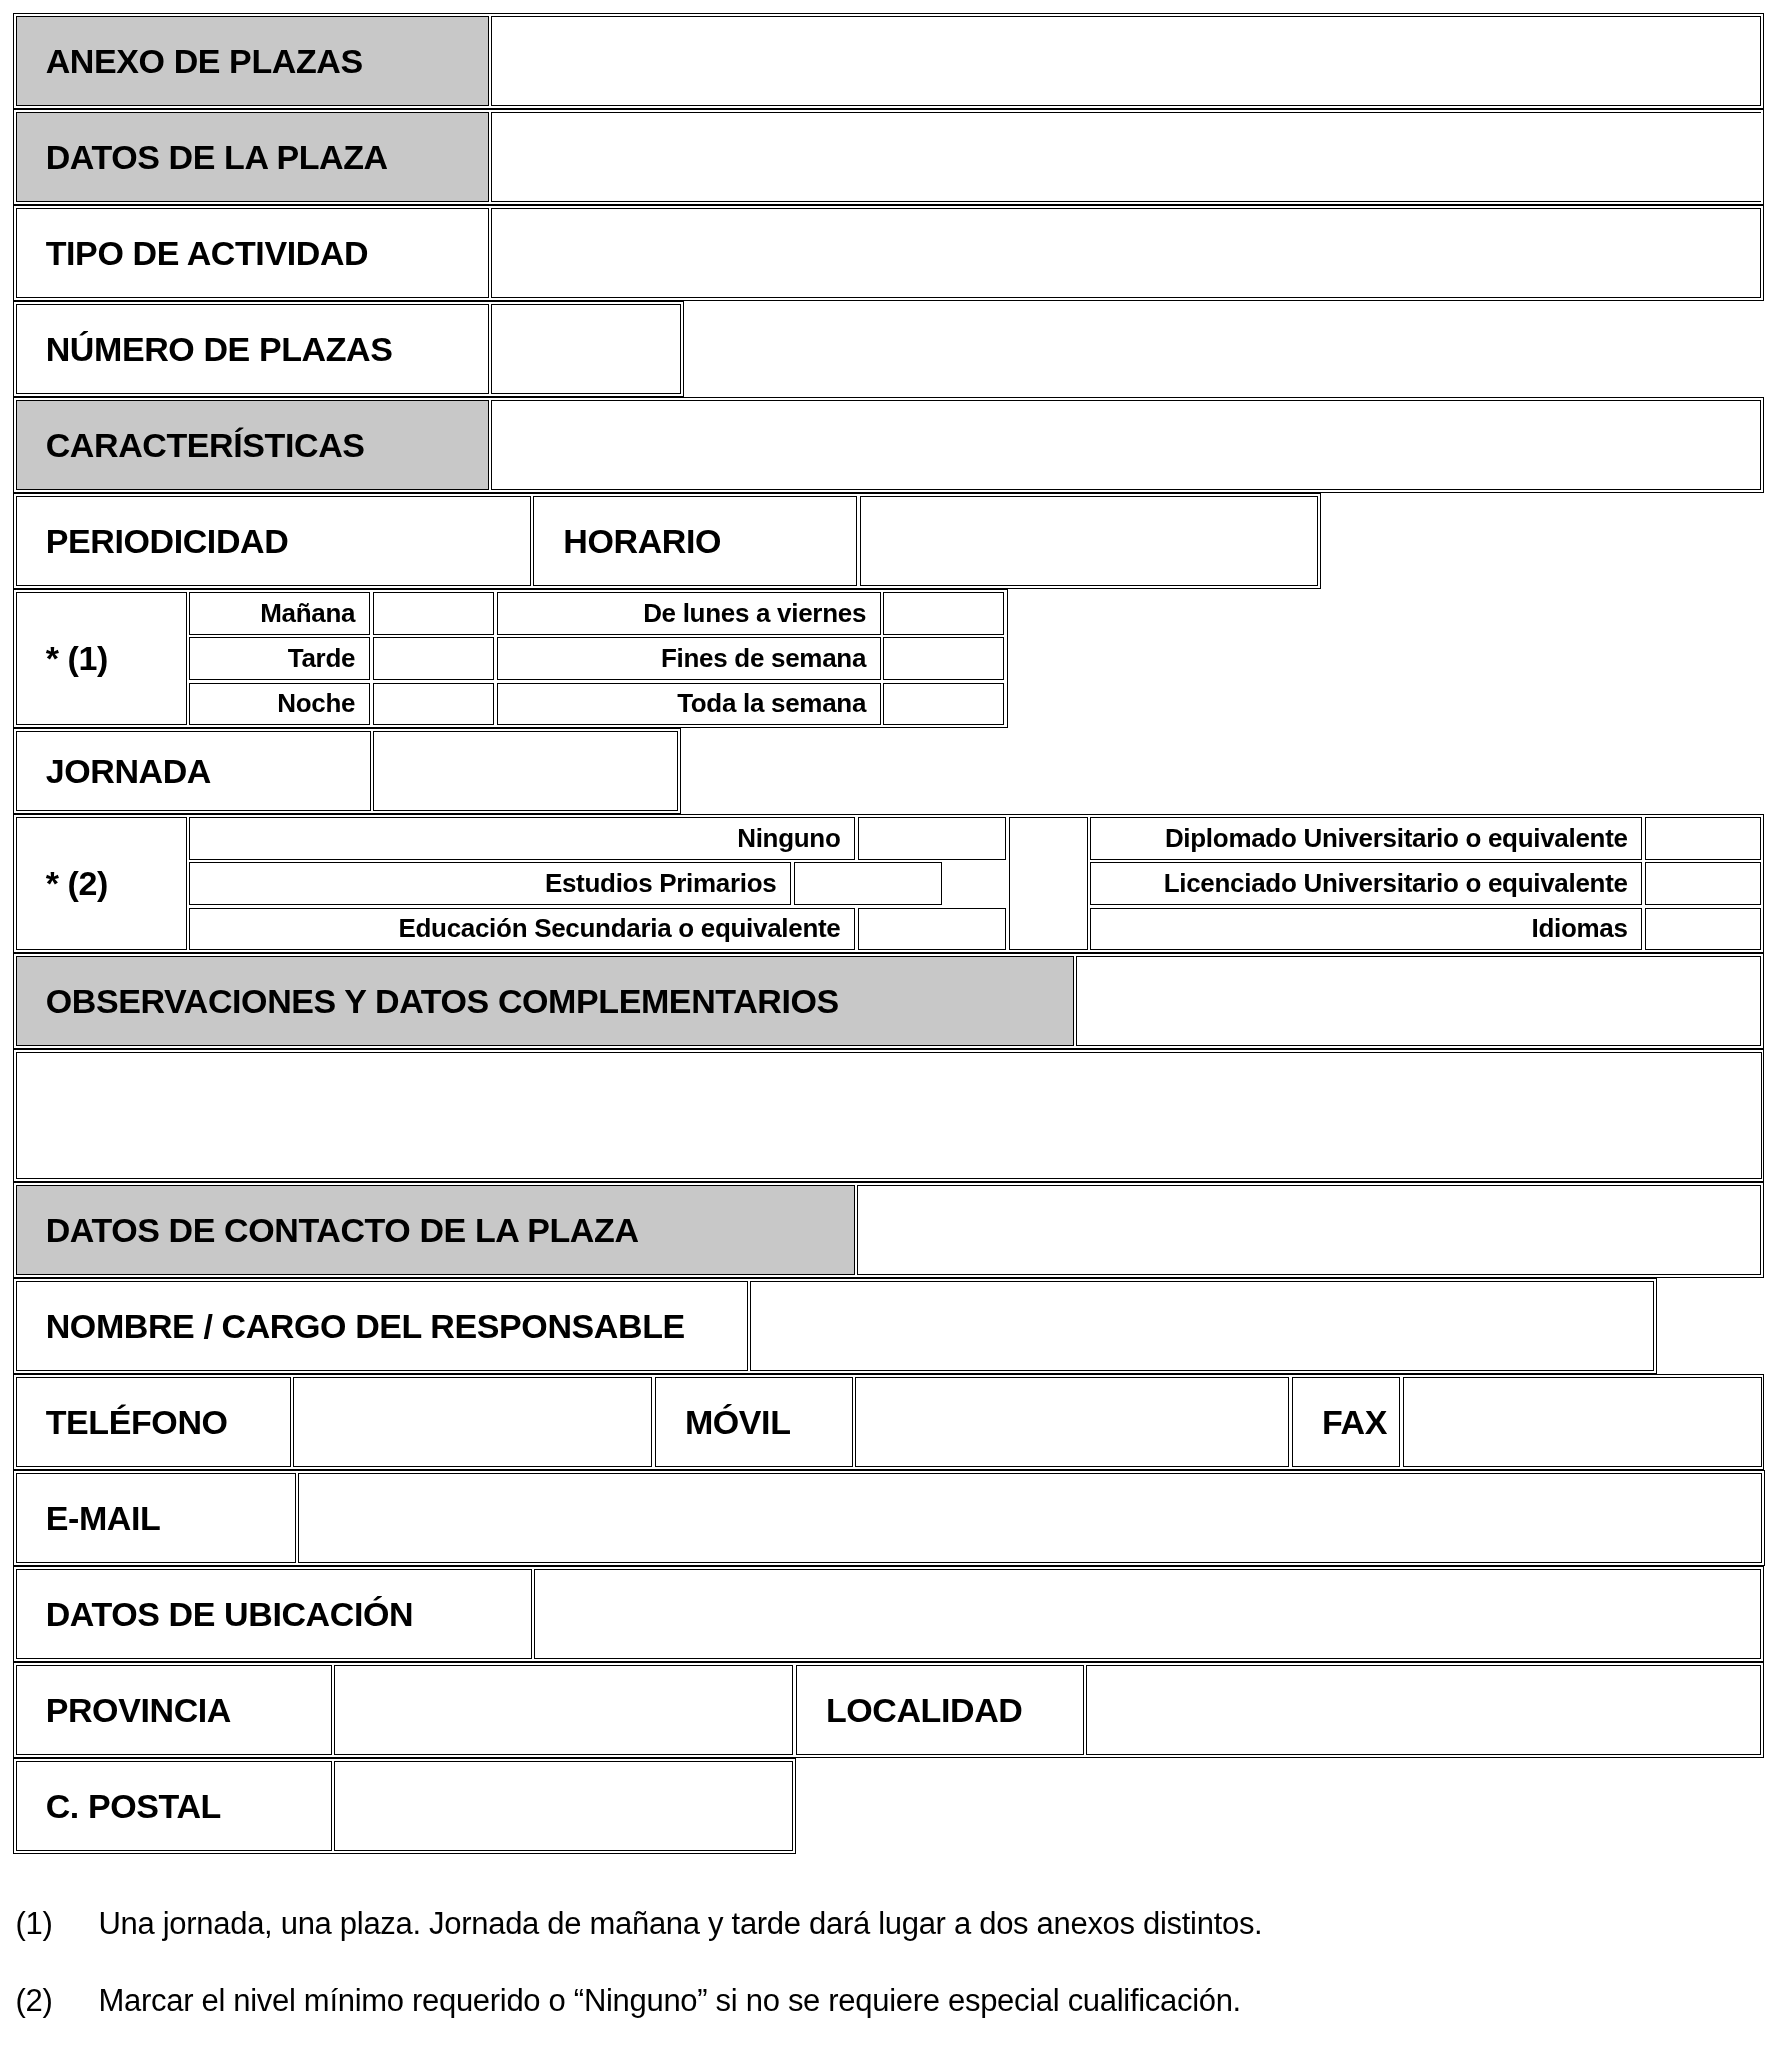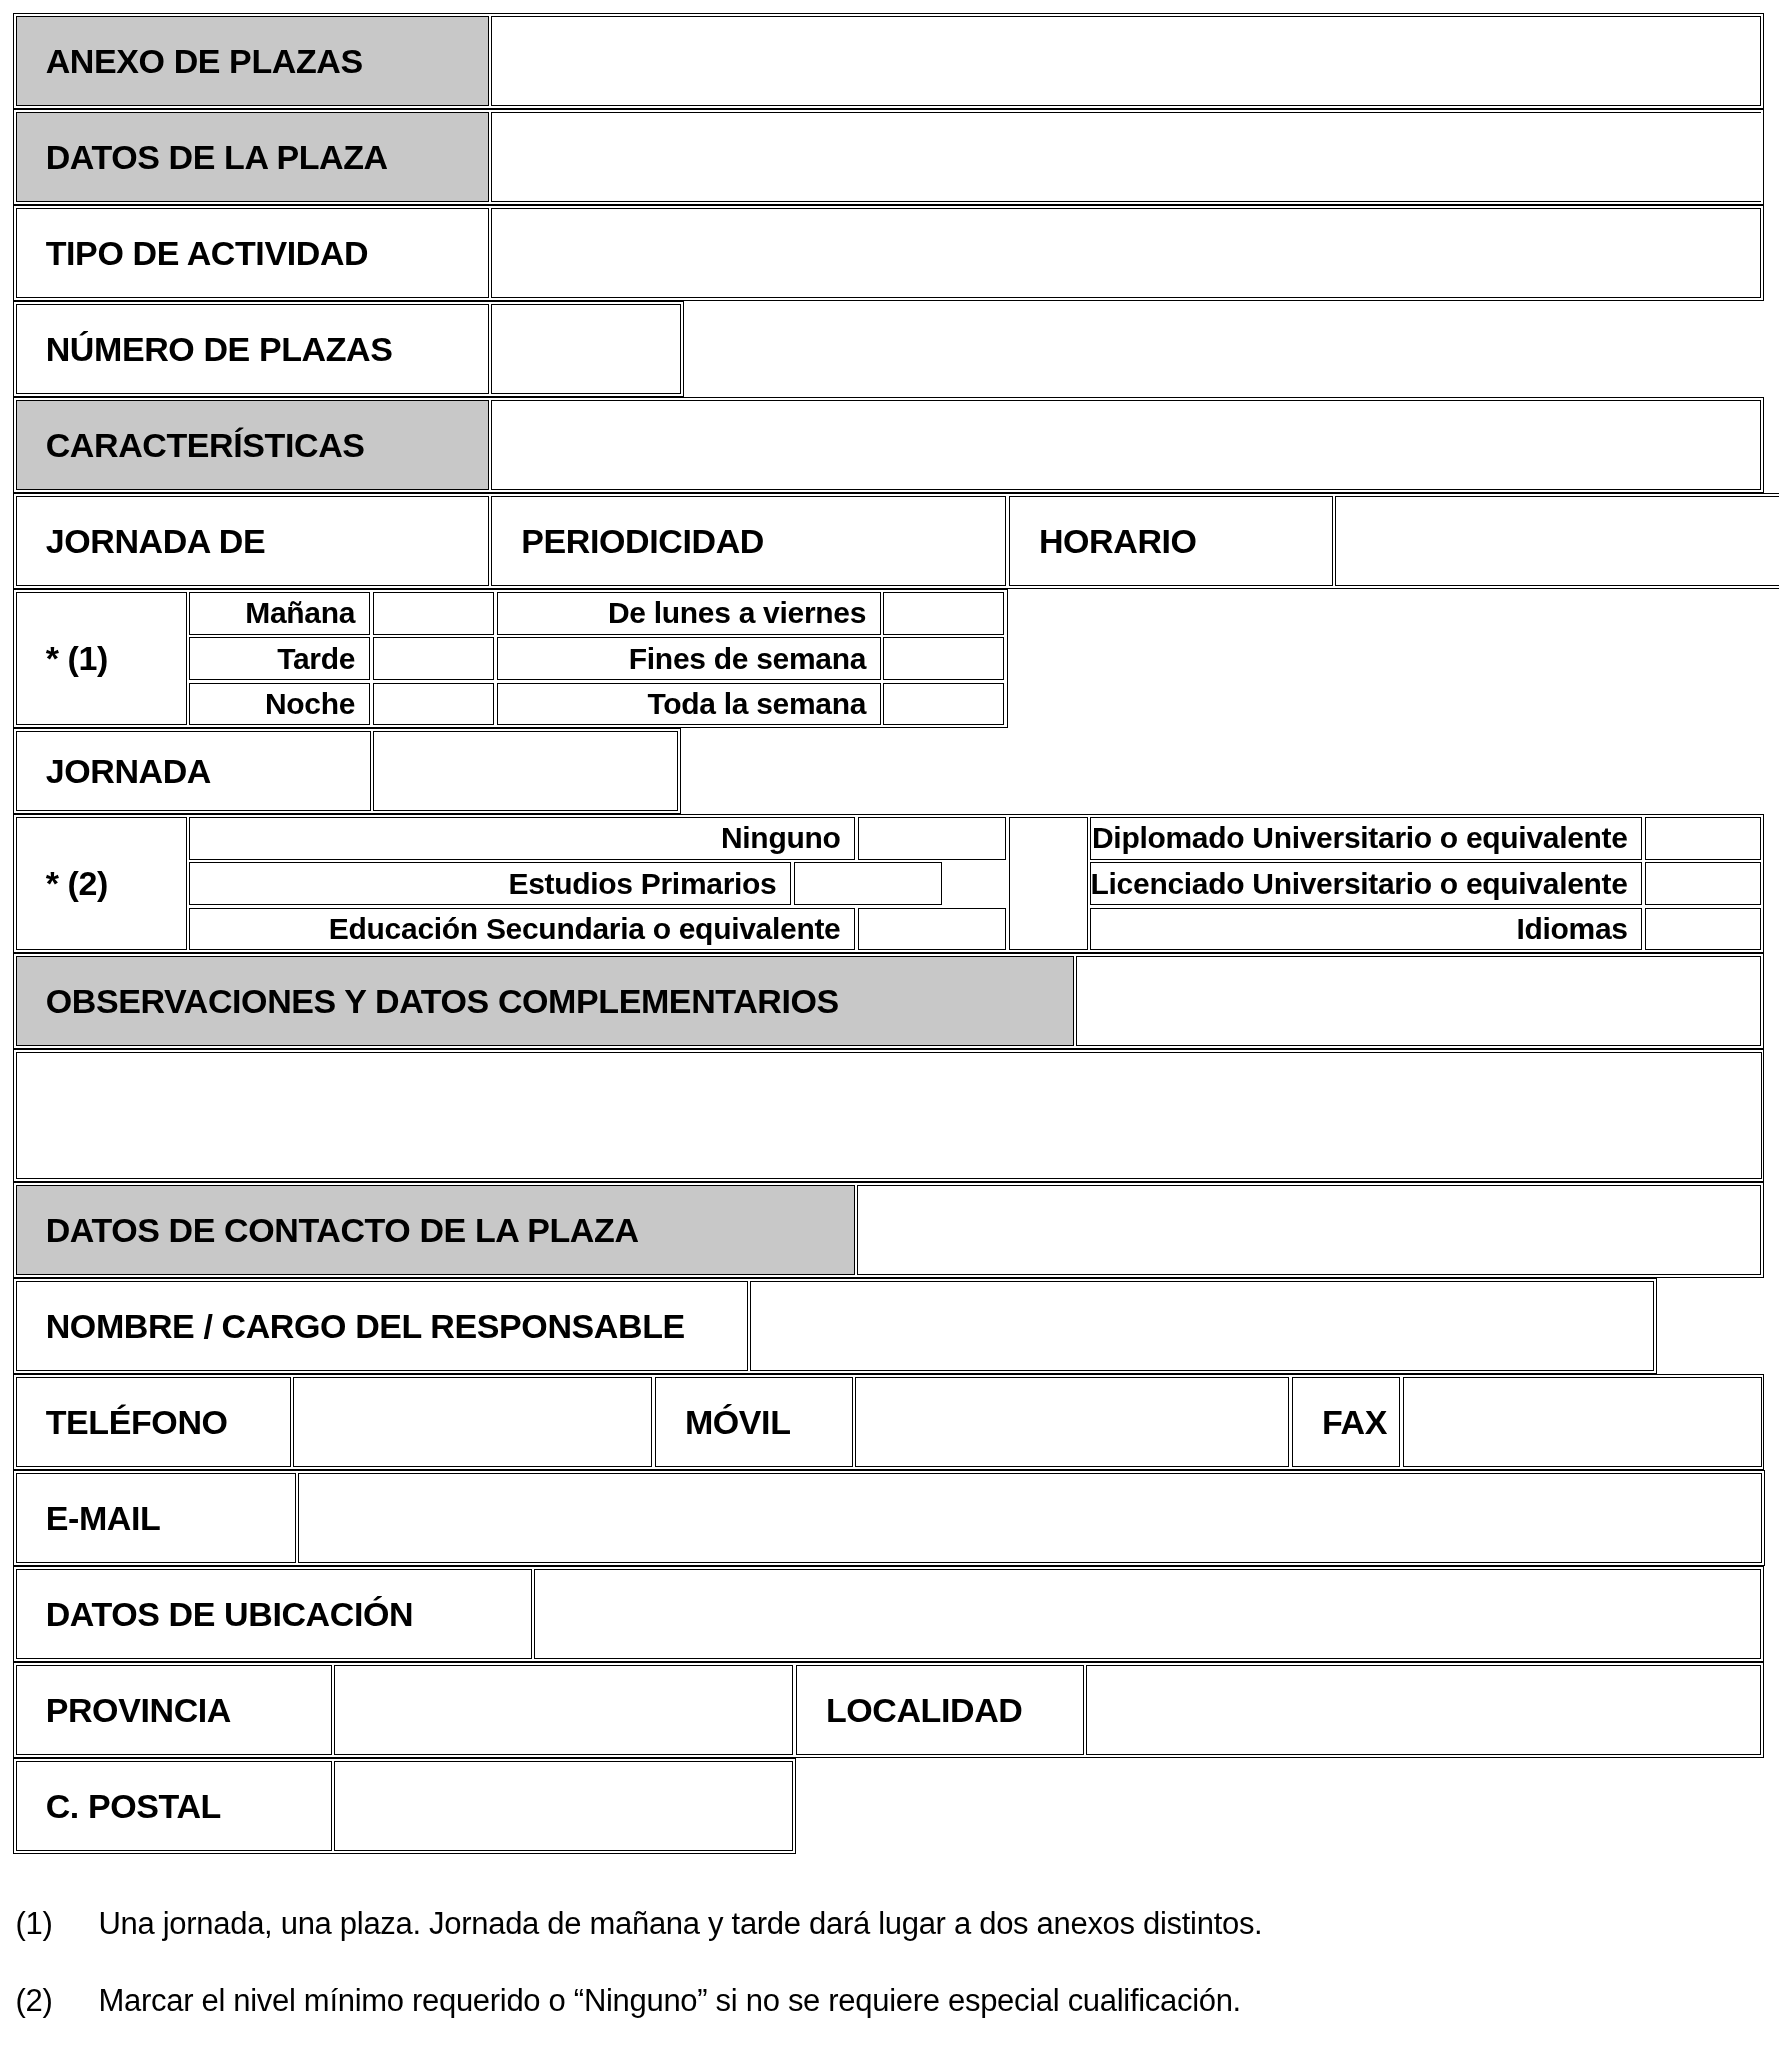--- a/index.html
+++ b/index.html
@@ -33,21 +33,21 @@
   .lbl{
     font-weight:bold;
     font-size:34px;
     letter-spacing:-0.4px;
     padding-left:29px;
     padding-right:8.6px;
     white-space:nowrap;
   }
   .sub{
     font-weight:bold;
-    font-size:30px;
+    font-size:26px;
     letter-spacing:-0.3px;
     justify-content:flex-end;
     text-align:right;
     padding-right:13.8px;
     padding-left:6px;
     white-space:nowrap;
   }
   .subcol{display:flex;flex-direction:column;gap:2.6px;}
   .subrow{display:flex;gap:2.6px;flex:1;}
   .subrow .cell{height:auto;}
@@ -93,21 +93,20 @@
     <div class="cell lbl" style="width:473px">NÚMERO DE PLAZAS</div>
     <div class="cell" style="width:190px"></div>
   </div>
 
   <div class="row h-std">
     <div class="cell gray lbl" style="width:473px">CARACTERÍSTICAS</div>
     <div class="cell" style="width:1270px"></div>
   </div>
 
   <div class="row h-std">
-    <div class="cell lbl" style="width:473px">JORNADA DE</div>
     <div class="cell lbl" style="width:515px">PERIODICIDAD</div>
     <div class="cell lbl" style="width:324px">HORARIO</div>
     <div class="cell" style="width:458px"></div>
   </div>
 
   <div class="row h-blk">
     <div class="cell lbl" style="width:171px">* (1)</div>
     <div class="subcol" style="width:305px">
       <div class="subrow">
         <div class="cell sub" style="width:181px">Mañana</div>

